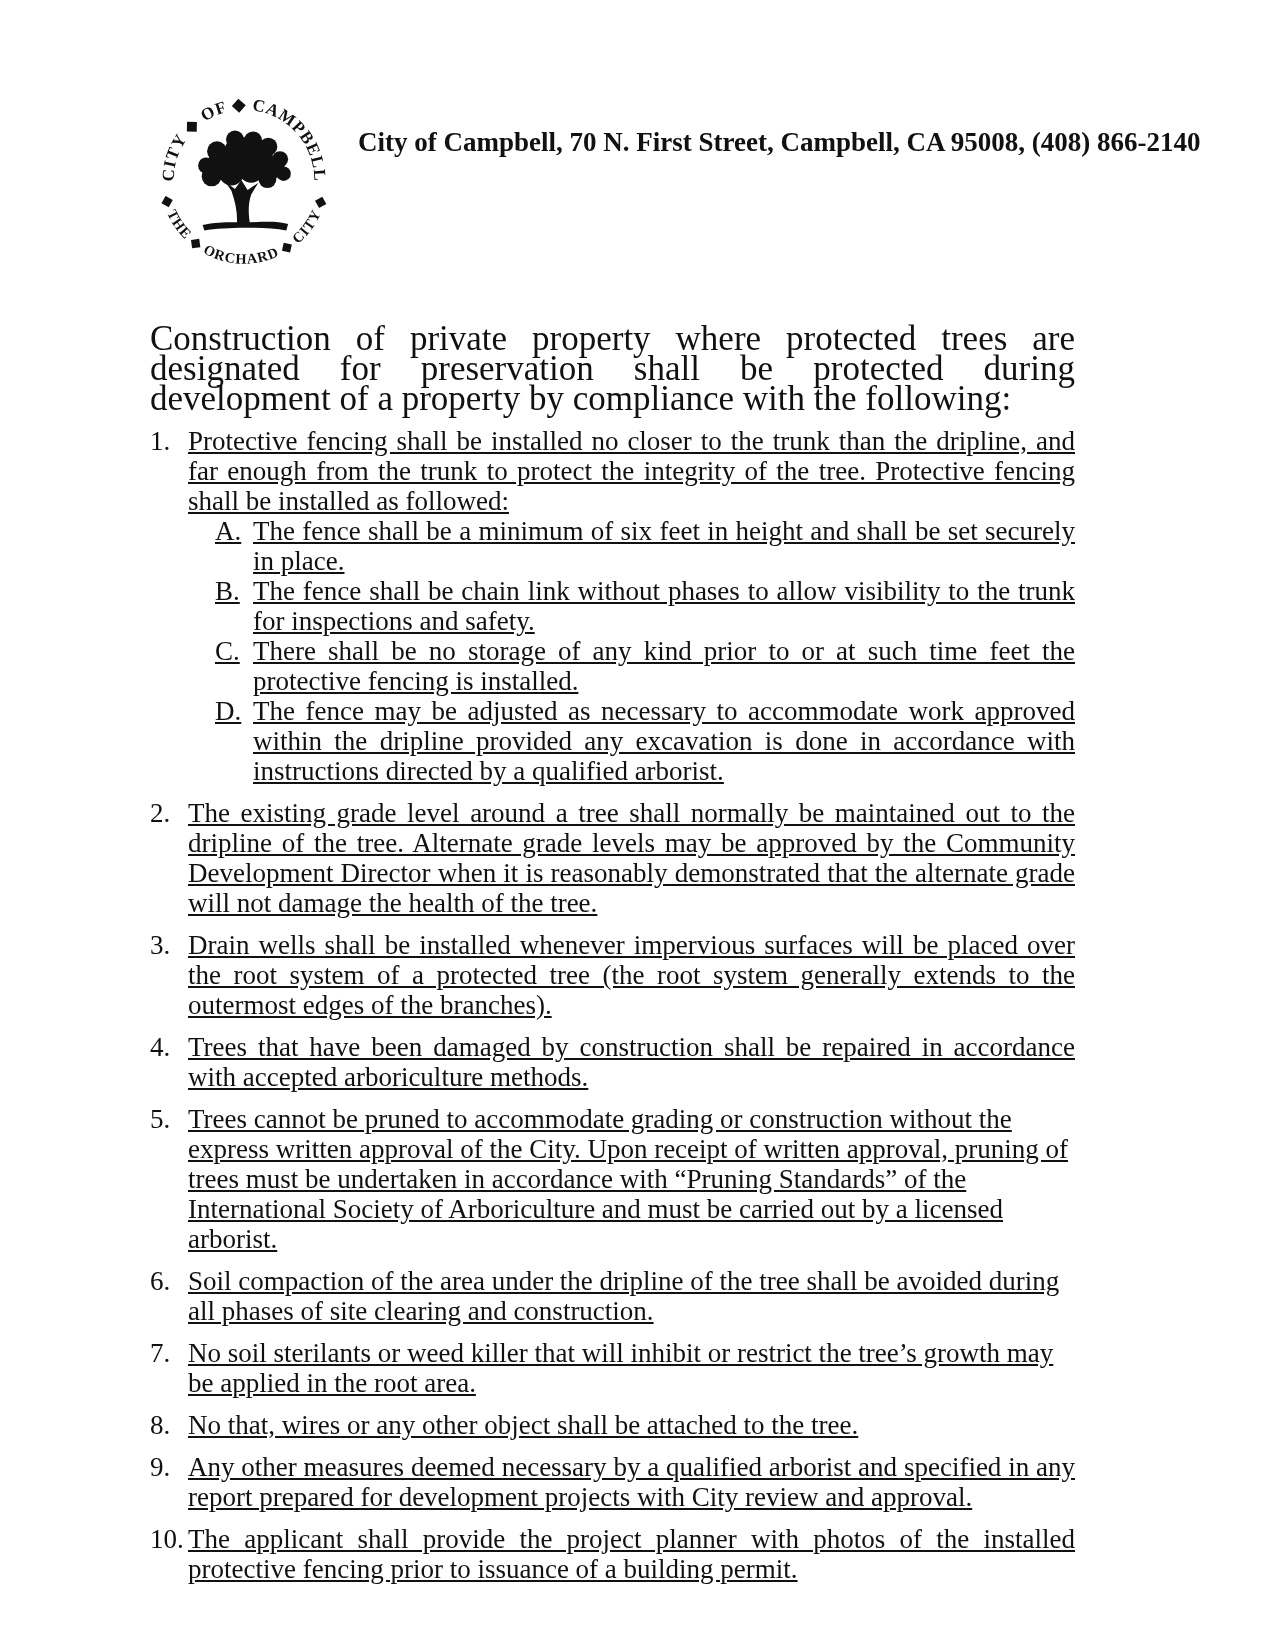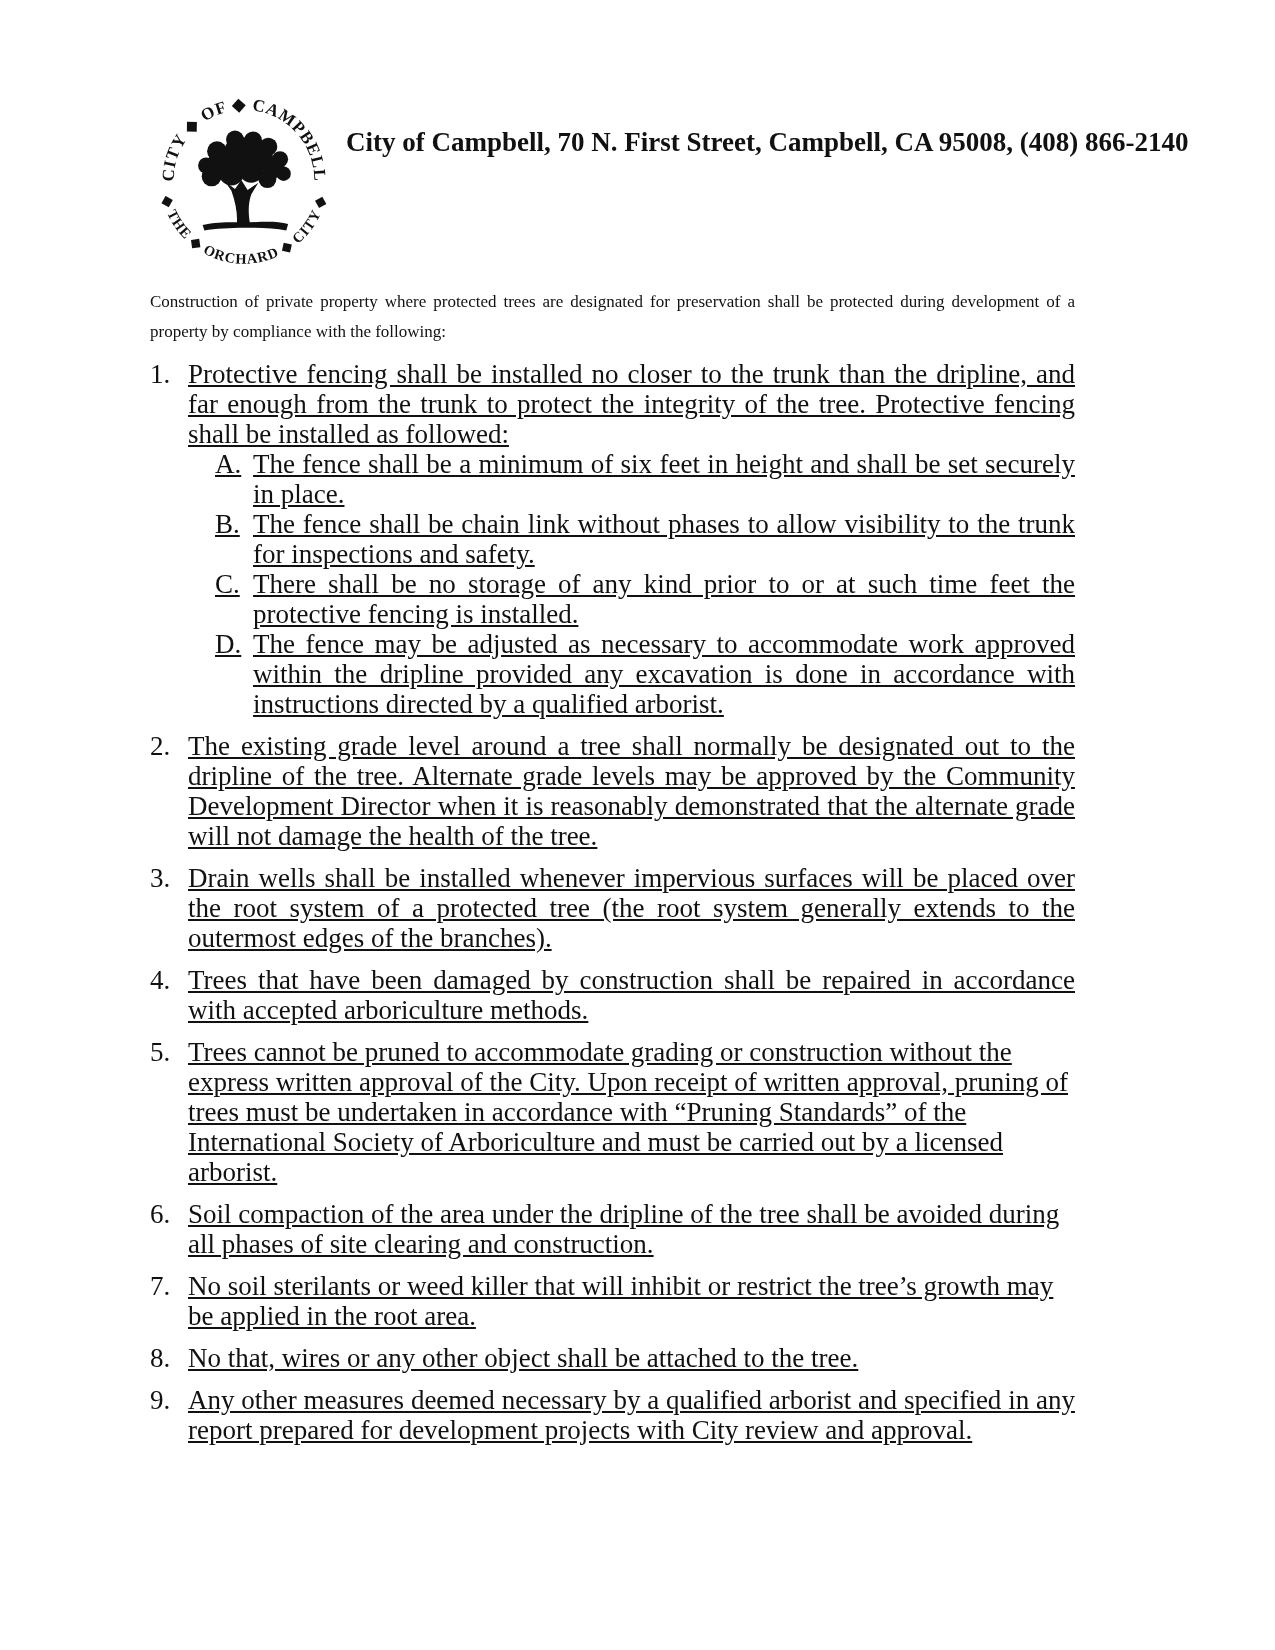--- a/index.html
+++ b/index.html
@@ -20,38 +20,38 @@
     align-items: flex-start;
   }
   .logo {
     flex: none;
     width: 180px;
     height: 184px;
     margin-left: 4px;
   }
   .logo svg { display: block; width: 100%; height: 100%; }
   .header-right {
-    margin-left: 12px;
+    margin-left: 24px;
     padding-top: 38px;
   }
   .address {
     font-size: 27px;
     font-weight: bold;
     line-height: 32px;
     white-space: nowrap;
   }
   .doc-title {
     margin-top: 23px;
     font-size: 33px;
     font-weight: bold;
     line-height: 38px;
   }
   .intro {
-    margin: 15px 0 0 0;
-    font-size: 17px;
+    margin: 52px 0 0 0;
+    font-size: 35px;
     line-height: 30px;
   }
   .justify { text-align: justify; }
   .item {
     display: flex;
     margin-top: 12px;
     font-size: 27px;
     line-height: 30px;
   }
   .item:first-of-type { margin-top: 17px; }
@@ -139,21 +139,21 @@
       </div>
       <div class="sub">
         <span class="letter">D.</span>
         <div class="sub-text justify">The fence may be adjusted as necessary to accommodate work approved within the dripline provided any excavation is done in accordance with instructions directed by a qualified arborist.</div>
       </div>
     </div>
   </div>
 
   <div class="item">
     <span class="num">2.</span>
-    <div class="body-col justify">The existing grade level around a tree shall normally be designated out to the dripline of the tree.   Alternate grade levels may be approved by the Community Development Director when it is reasonably demonstrated that the alternate grade will not damage the health of the tree.</div>
+    <div class="body-col justify">The existing grade level around a tree shall normally be maintained out to the dripline of the tree.   Alternate grade levels may be approved by the Community Development Director when it is reasonably demonstrated that the alternate grade will not damage the health of the tree.</div>
   </div>
 
   <div class="item">
     <span class="num">3.</span>
     <div class="body-col justify">Drain wells shall be installed whenever impervious surfaces will be placed over the root system of a protected tree (the root system generally extends to the outermost edges of the branches).</div>
   </div>
 
   <div class="item">
     <span class="num">4.</span>
     <div class="body-col justify">Trees that have been damaged by construction shall be repaired in accordance with accepted arboriculture methods.</div>
@@ -177,14 +177,18 @@
   <div class="item">
     <span class="num">8.</span>
     <div class="body-col">No that, wires or any other object shall be attached to the tree.</div>
   </div>
 
   <div class="item">
     <span class="num">9.</span>
     <div class="body-col justify">Any other measures deemed necessary by a qualified arborist and specified in any report prepared for development projects with City review and approval.</div>
   </div>
 
+  <div class="item">
+    <span class="num">10.</span>
+    <div class="body-col justify">The applicant shall provide the project planner with photos of the installed protective fencing prior to issuance of a building permit.</div>
+  </div>
 
 </div>
 
 </body></html>

